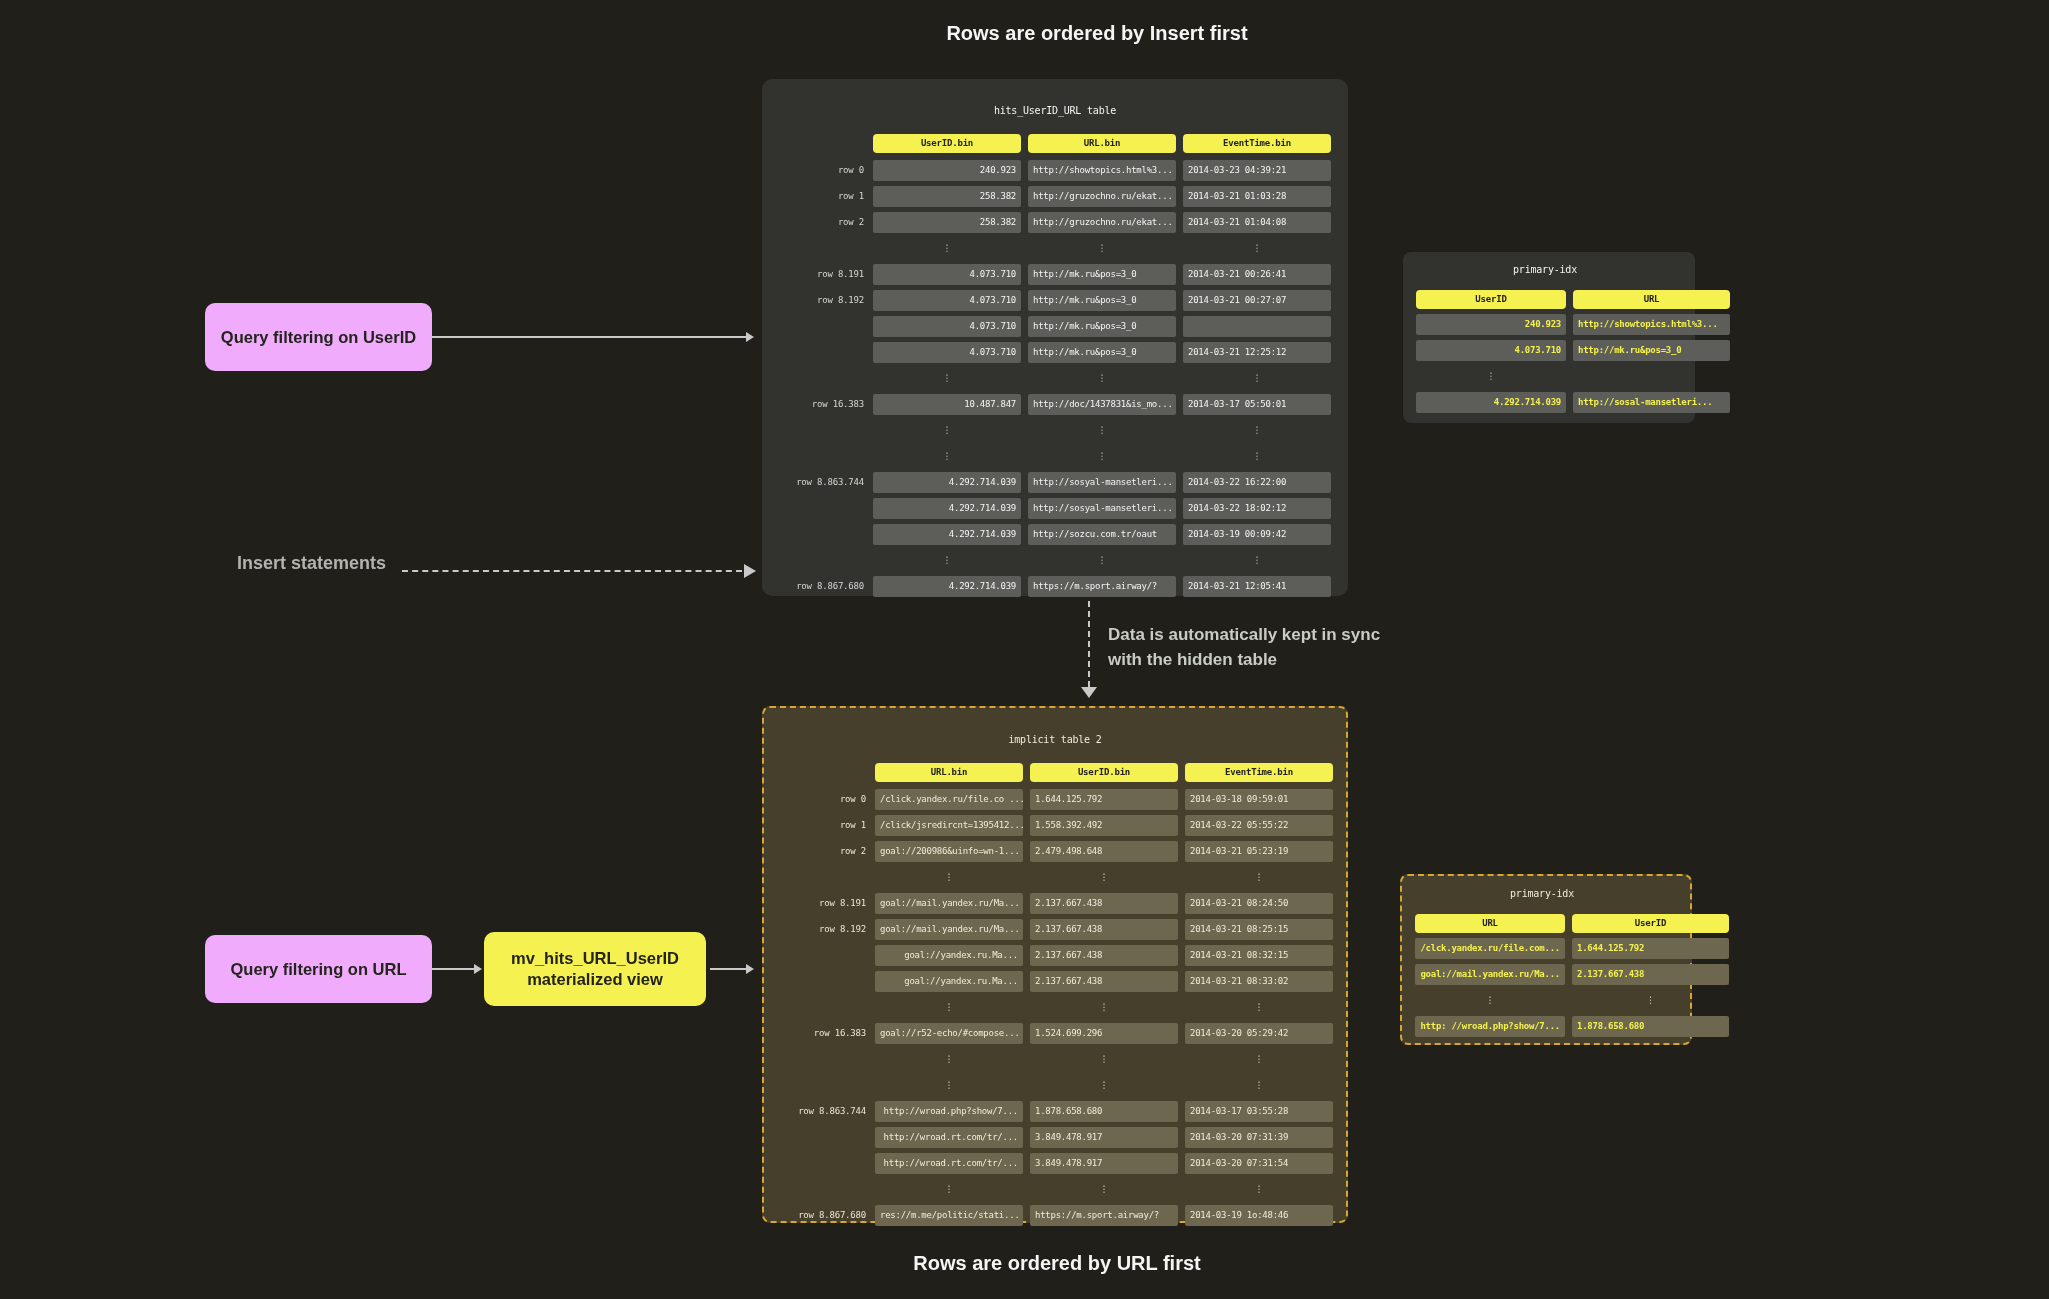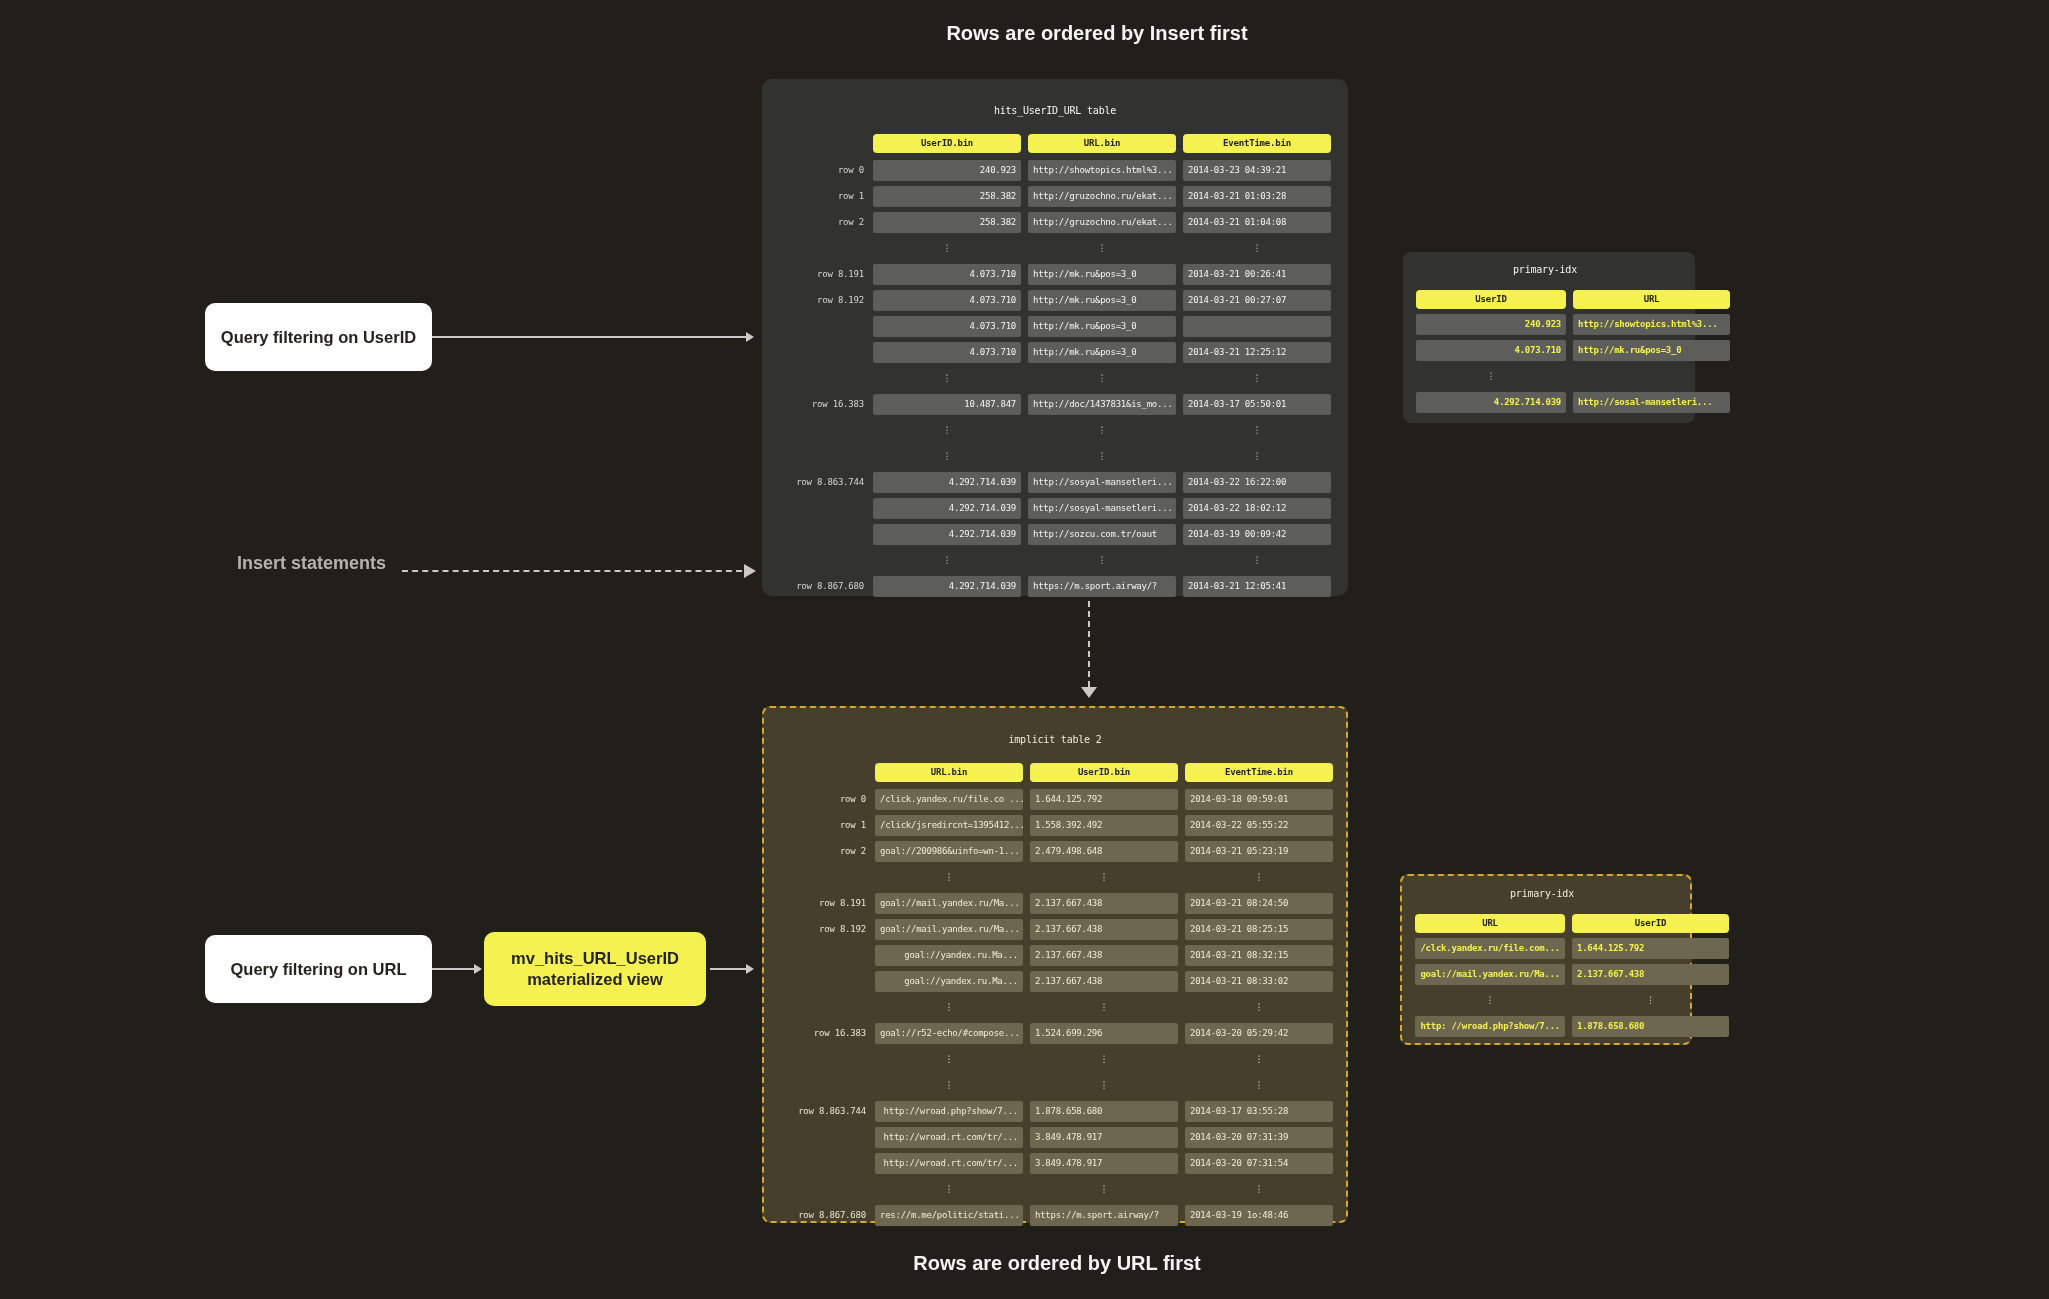--- a/index.html
+++ b/index.html
@@ -39,21 +39,21 @@
   .cell.c0{text-align:right;}
   .dots{height:21px;line-height:21px;text-align:center;
         font-family:"DejaVu Sans Mono",monospace;font-size:9px;}
   .gray-t .cell{background:var(--cell_gray);color:var(--text_white);}
   .gray-t .lbl,.gray-t .dots{color:var(--label_gray);}
   .olive-t .cell{background:var(--cell_olive);color:var(--text_cream);}
   .olive-t .lbl,.olive-t .dots{color:var(--label_cream);}
   .idx-y .cell{color:var(--accent_yellow);font-weight:bold;}
 
   
-  .white-box{position:absolute;box-sizing:border-box;background:#ffffff;border-radius:10px;
+  .white-box{position:absolute;box-sizing:border-box;background:#f0abfc;border-radius:10px;
              display:flex;align-items:center;justify-content:center;color:var(--box_text);
              font-size:16.5px;font-weight:bold;white-space:nowrap;}
   .yellow-box{position:absolute;box-sizing:border-box;background:var(--accent_yellow);border-radius:10px;
               display:flex;flex-direction:column;align-items:center;justify-content:center;
               color:var(--box_text);font-size:16.5px;font-weight:bold;line-height:21px;}
   .float-label{position:absolute;font-size:18px;font-weight:bold;color:var(--muted_text);white-space:nowrap;}
   .sync-text{position:absolute;font-size:17px;font-weight:bold;color:var(--sync_text);line-height:25px;}
 
   
   .hline{position:absolute;height:2px;background:var(--arrow_gray);}
@@ -358,20 +358,24 @@
   </div>
   <div class="hline" style="left:432px;top:336px;width:314px;"></div>
   <div class="head-r" style="left:746px;top:332px;"></div>
 
   <div class="float-label" style="left:237px;top:553px;">Insert statements</div>
   <div class="hdash" style="left:402px;top:570px;width:340px;"></div>
   <div class="head-r big" style="left:744px;top:564px;"></div>
 
   <div class="vdash" style="left:1088px;top:601px;height:86px;"></div>
   <div class="head-d" style="left:1081px;top:687px;"></div>
+  <div class="sync-text" style="left:1108px;top:622px;">
+    <div>Data is automatically kept in sync</div>
+    <div>with the hidden table</div>
+  </div>
 
   <div class="white-box" style="left:205px;top:935px;width:227px;height:68px;">
     <span>Query filtering on URL</span>
   </div>
   <div class="hline" style="left:432px;top:968px;width:42px;"></div>
   <div class="head-r" style="left:474px;top:964px;"></div>
   <div class="yellow-box" style="left:484px;top:932px;width:222px;height:74px;">
     <div>mv_hits_URL_UserID</div>
     <div>materialized view</div>
   </div>

